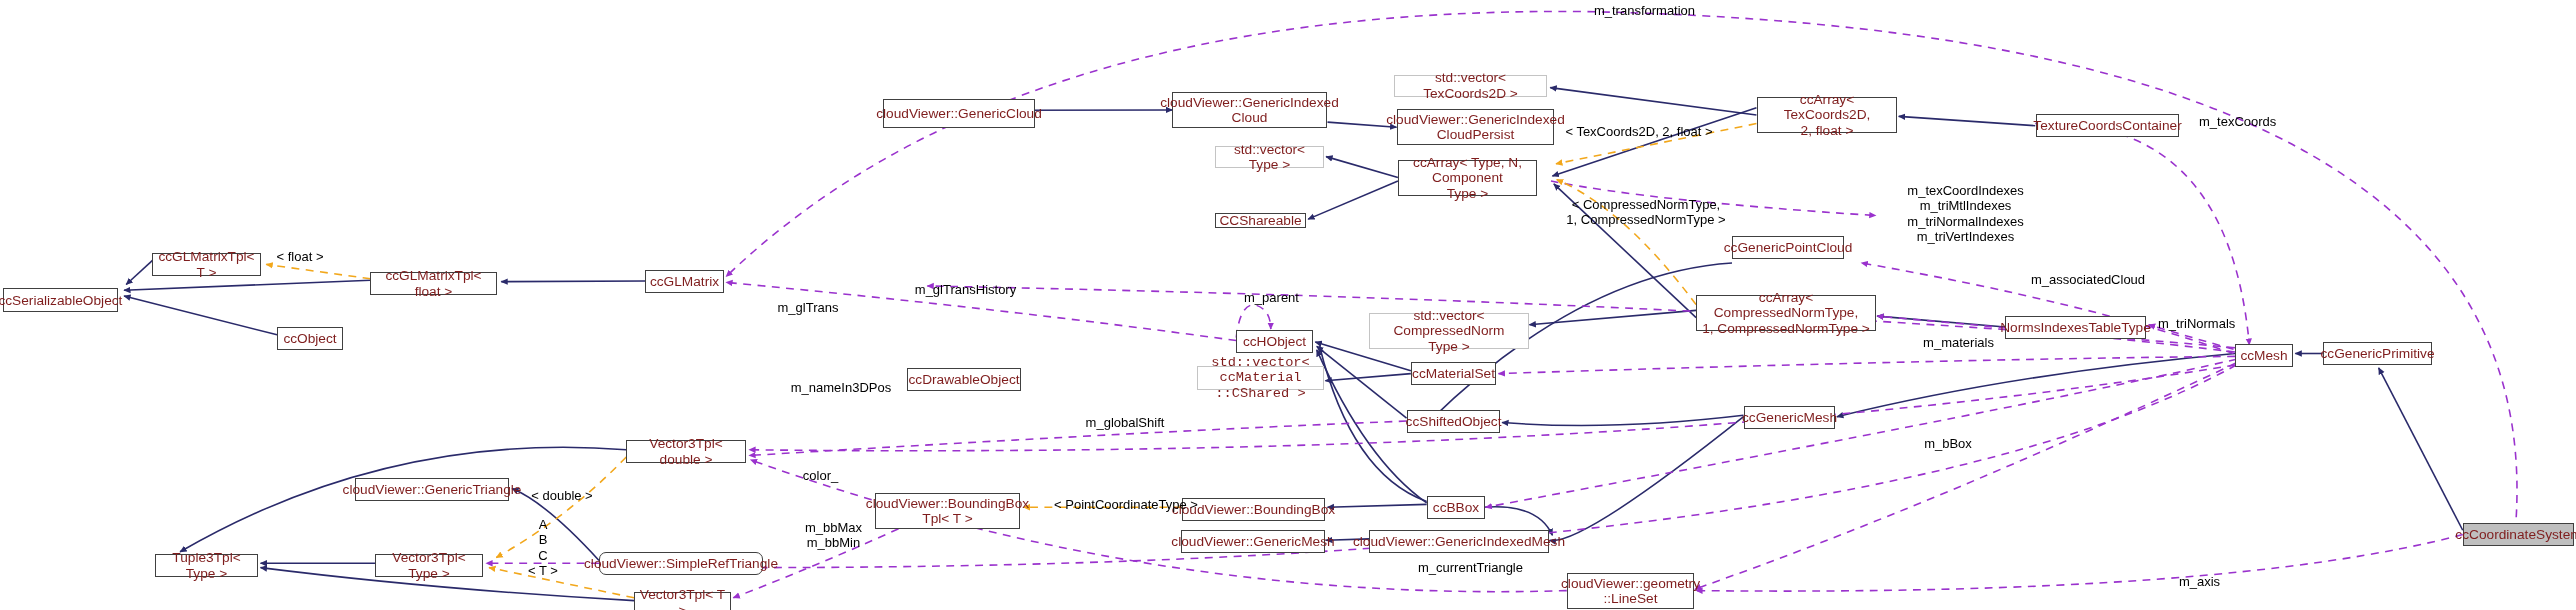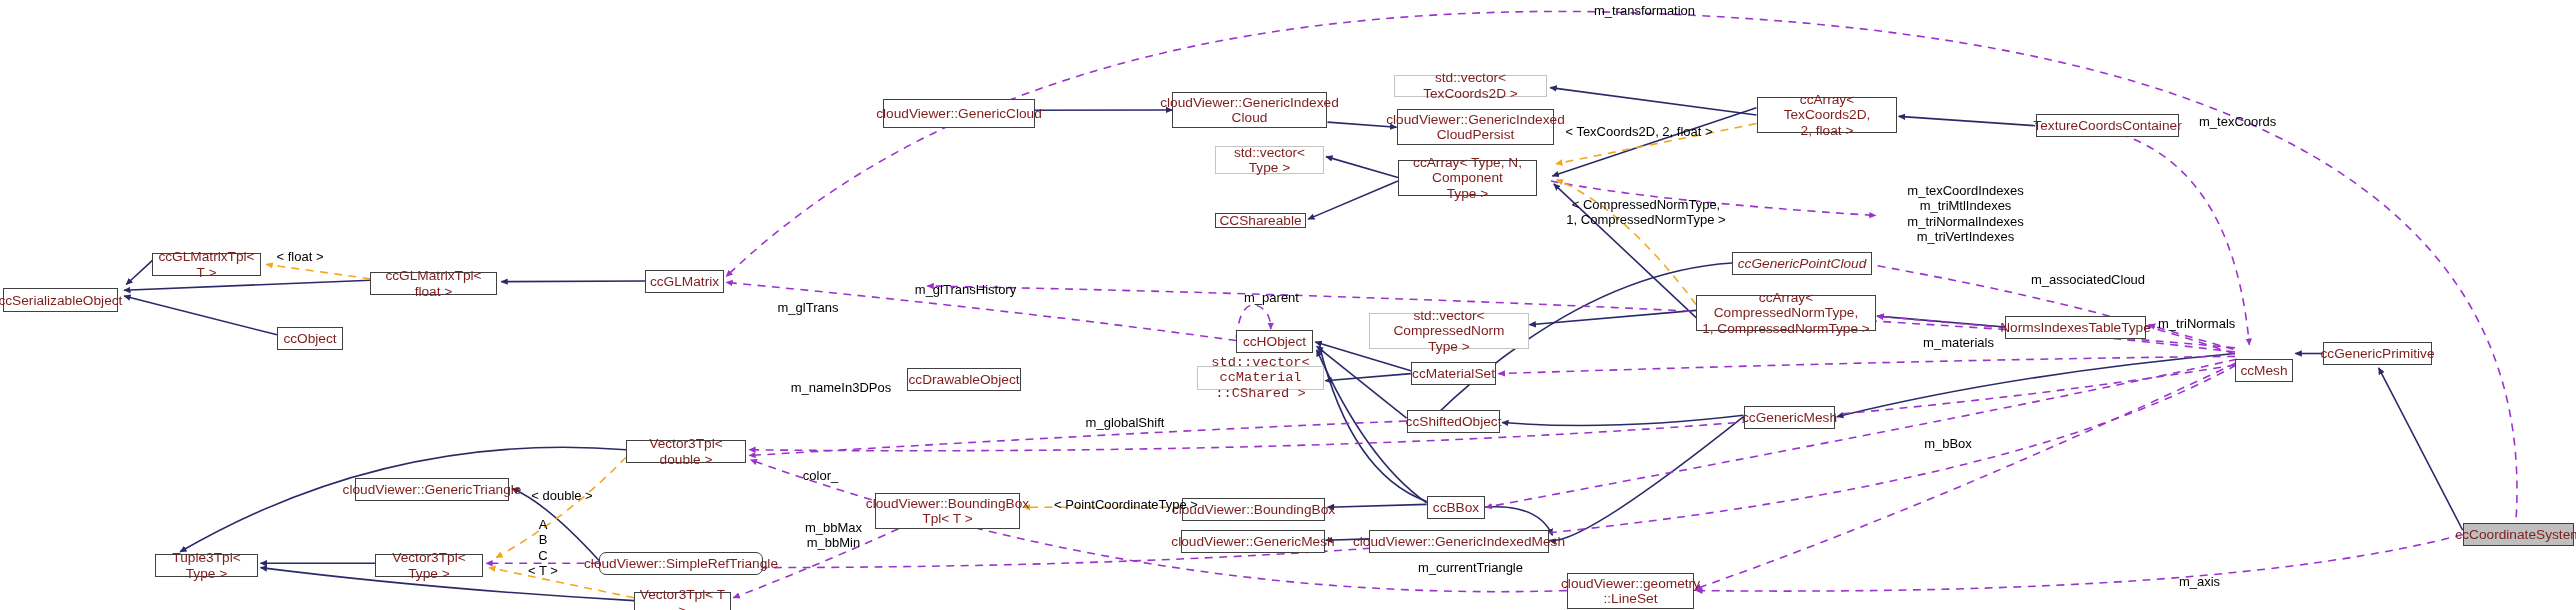--- a/index.html
+++ b/index.html
@@ -138,40 +138,40 @@
       <div class="node solid" style="left: 370px; top: 272px; width: 127px; height: 23px;">ccGLMatrixTpl&lt; float &gt;</div>
       <div class="node solid" style="left: 277px; top: 327px; width: 66px; height: 23px;">ccObject</div>
       <div class="node solid" style="left: 645px; top: 270px; width: 79px; height: 23px;">ccGLMatrix</div>
       <div class="node solid" style="left: 907px; top: 368px; width: 114px; height: 23px;">ccDrawableObject</div>
       <div class="node solid" style="left: 883px; top: 99px; width: 152px; height: 29px;">cloudViewer::GenericCloud</div>
       <div class="node solid" style="left: 1172px; top: 92px; width: 155px; height: 36px;">cloudViewer::GenericIndexed
 Cloud</div>
       <div class="node solid" style="left: 1397px; top: 109px; width: 157px; height: 36px;">cloudViewer::GenericIndexed
 CloudPersist</div>
       <div class="node light" style="left: 1394px; top: 75px; width: 153px; height: 21.6px;">std::vector&lt; TexCoords2D &gt;</div>
-      <div class="node light" style="left: 1215px; top: 146px; width: 109px; height: 28px;">std::vector&lt; Type &gt;</div>
+      <div class="node light" style="left: 1215px; top: 146px; width: 109px; height: 22px;">std::vector&lt; Type &gt;</div>
       <div class="node solid" style="left: 1398px; top: 160px; width: 139px; height: 36px;">ccArray&lt; Type, N, Component
 Type &gt;</div>
       <div class="node solid" style="left: 1215px; top: 213px; width: 91px; height: 15px;">CCShareable</div>
       <div class="node solid" style="left: 1757px; top: 97px; width: 140px; height: 36px;">ccArray&lt; TexCoords2D,
 2, float &gt;</div>
       <div class="node solid" style="left: 2036px; top: 114px; width: 143px; height: 23px;">TextureCoordsContainer</div>
       <div class="node solid" style="left: 1236px; top: 330px; width: 77px; height: 23px;">ccHObject</div>
       <div class="node light" style="left: 1369px; top: 313px; width: 160px; height: 36px;">std::vector&lt; CompressedNorm
 Type &gt;</div>
       <div class="node solid" style="left: 1411px; top: 362px; width: 85px; height: 23px;">ccMaterialSet</div>
       <div class="node light" style="left: 1197px; top: 366px; width: 127px; height: 24px; font-family: Liberation Mono, monospace;">std::vector&lt; ccMaterial
 ::CShared &gt;</div>
       <div class="node solid" style="left: 1407px; top: 410px; width: 93px; height: 23px;">ccShiftedObject</div>
-      <div class="node solid" style="left: 1732px; top: 252px; width: 140px; height: 23px; font-style: italic;">ccGenericPointCloud</div>
+      <div class="node solid" style="left: 1732px; top: 236px; width: 112px; height: 23px;">ccGenericPointCloud</div>
       <div class="node solid" style="left: 1696px; top: 295px; width: 180px; height: 36px;">ccArray&lt; CompressedNormType,
 1, CompressedNormType &gt;</div>
       <div class="node solid" style="left: 2005px; top: 316px; width: 141px; height: 23px;">NormsIndexesTableType</div>
       <div class="node solid" style="left: 1744px; top: 406px; width: 91px; height: 23px;">ccGenericMesh</div>
-      <div class="node solid" style="left: 2235px; top: 344px; width: 58px; height: 23px; margin-top: 15px;">ccMesh</div>
+      <div class="node solid" style="left: 2235px; top: 344px; width: 58px; height: 23px;">ccMesh</div>
       <div class="node solid" style="left: 2323px; top: 342px; width: 109px; height: 23px;">ccGenericPrimitive</div>
       <div class="node current" style="left: 2463px; top: 523px; width: 111px; height: 23px;">ccCoordinateSystem</div>
       <div class="node solid" style="left: 626px; top: 440px; width: 120px; height: 23px;">Vector3Tpl&lt; double &gt;</div>
       <div class="node solid" style="left: 355px; top: 478px; width: 154px; height: 23px;">cloudViewer::GenericTriangle</div>
       <div class="node solid" style="left: 155px; top: 554px; width: 103px; height: 23px;">Tuple3Tpl&lt; Type &gt;</div>
       <div class="node solid" style="left: 375px; top: 554px; width: 108px; height: 23px;">Vector3Tpl&lt; Type &gt;</div>
       <div class="node solid" style="left: 599px; top: 552px; width: 164px; height: 23px; border-radius: 7px;">cloudViewer::SimpleRefTriangle</div>
       <div class="node solid" style="left: 634px; top: 592px; width: 97px; height: 21.6px;">Vector3Tpl&lt; T &gt;</div>
       <div class="node solid" style="left: 875px; top: 493px; width: 145px; height: 36px;">cloudViewer::BoundingBox
 Tpl&lt; T &gt;</div>

